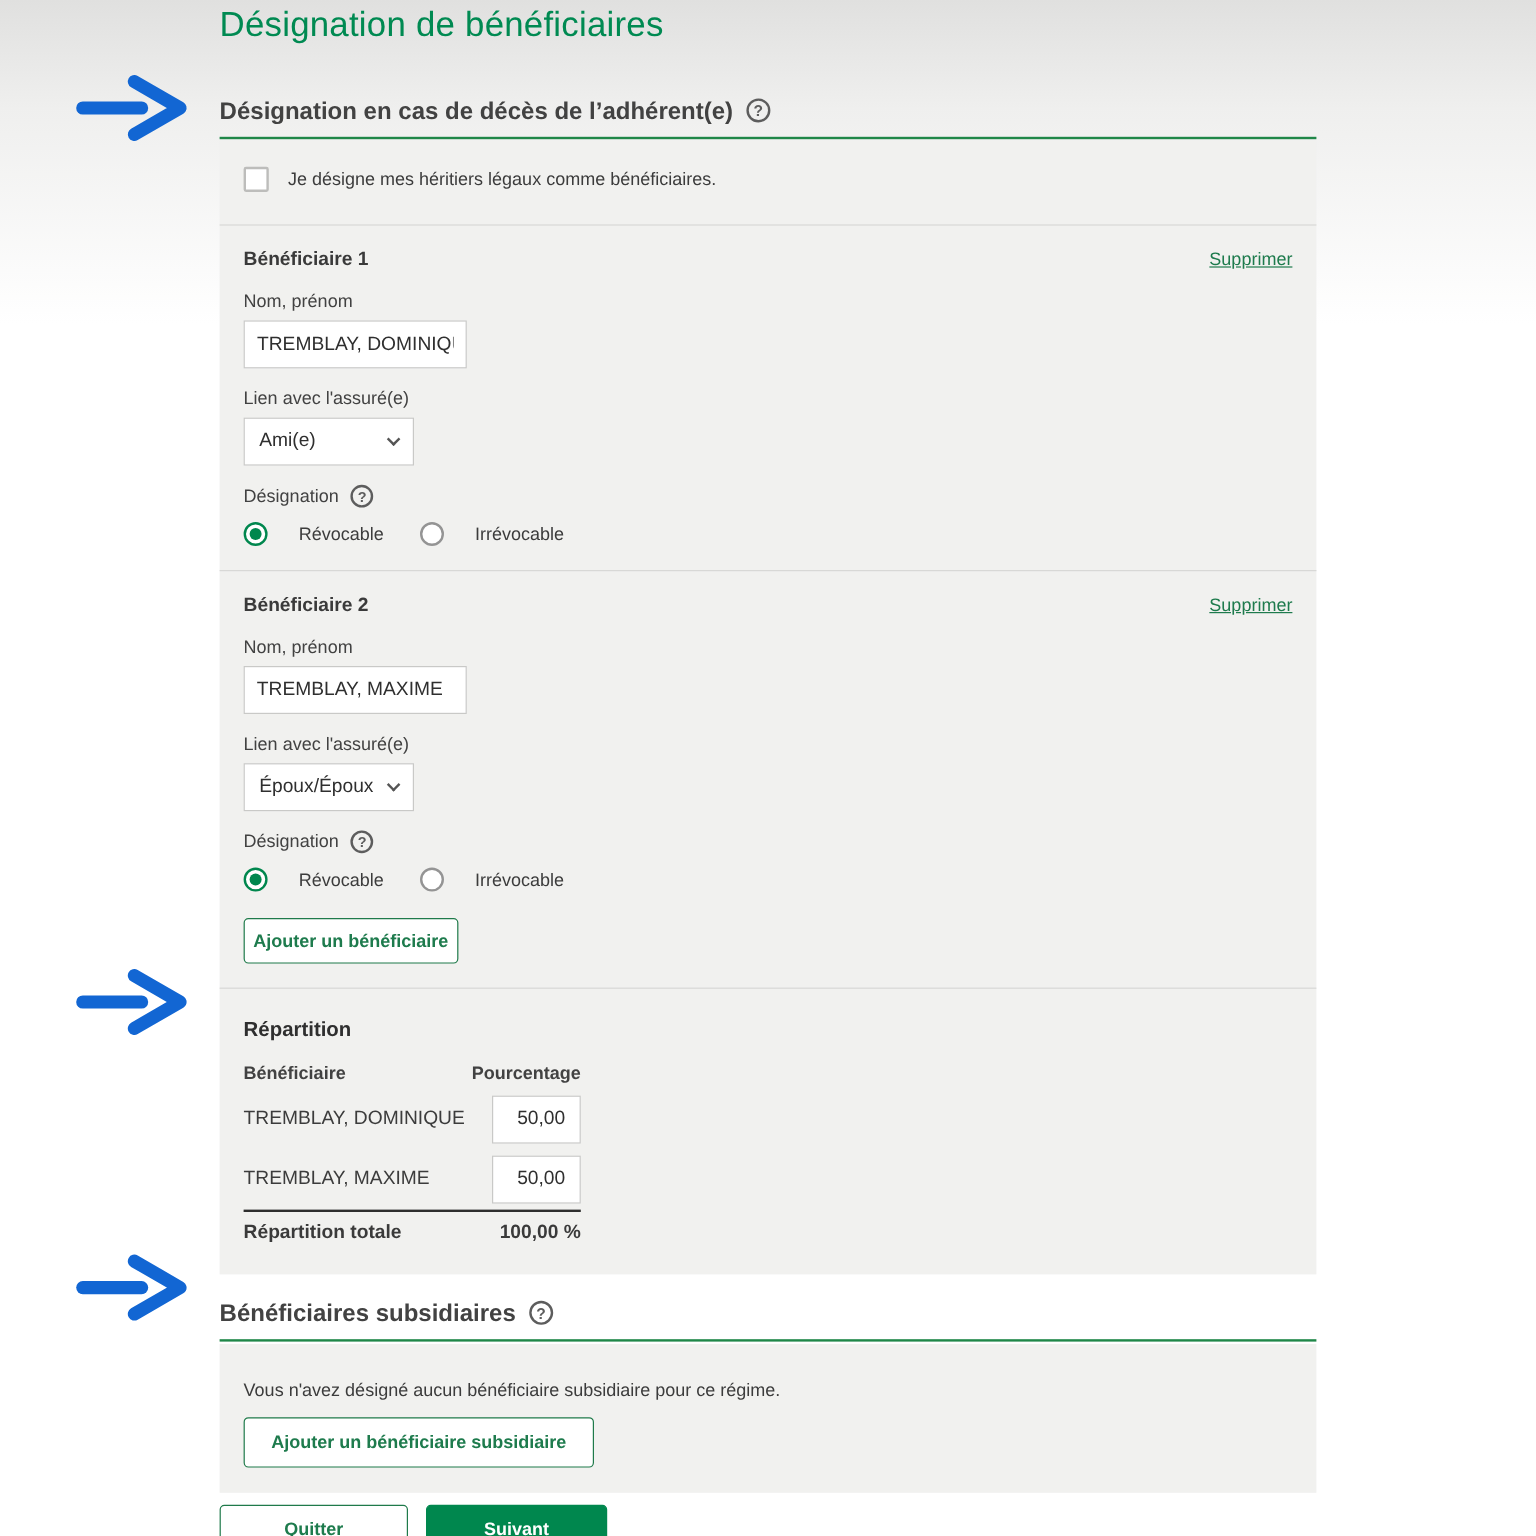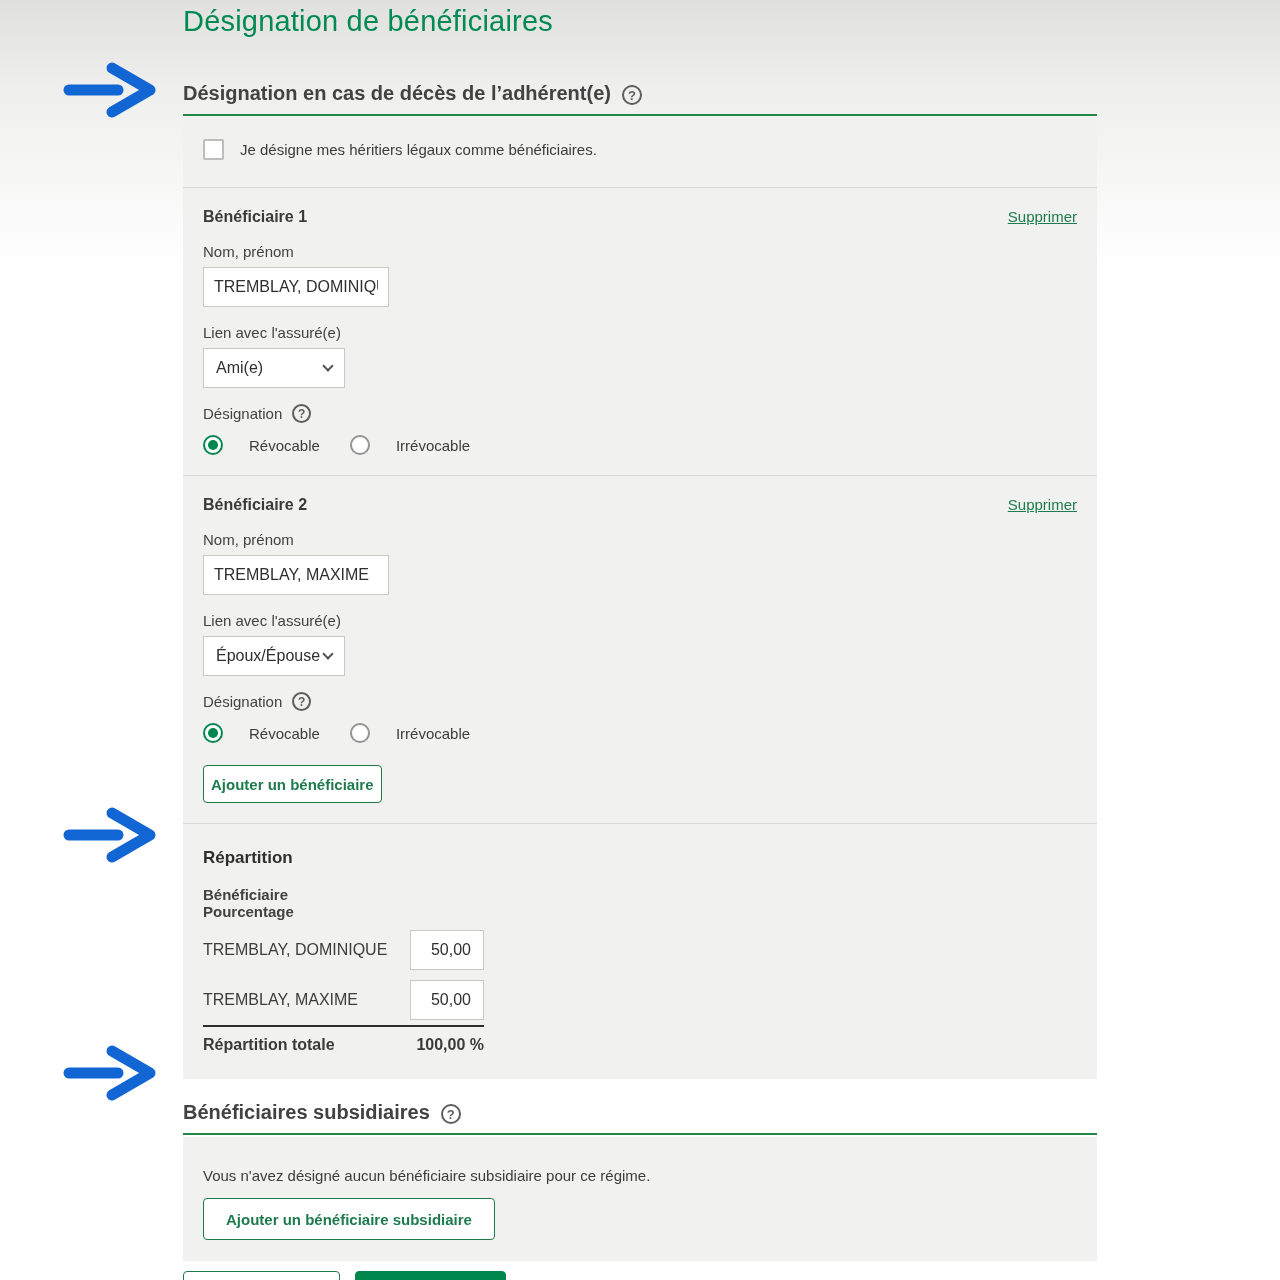--- a/index.html
+++ b/index.html
@@ -20,21 +20,21 @@
   .arrow.a1 { top:59px; }
   .arrow.a2 { top:804px; }
   .arrow.a3 { top:1042px; }
   .arrow line, .arrow polyline {
     fill:none; stroke:#1266d3; stroke-width:11;
     stroke-linecap:round; stroke-linejoin:round;
   }
 
   h1.title { padding-top:4px; font-size:29px; line-height:34px; font-weight:500; color:#008a52; letter-spacing:0.2px; }
 
-  .sec-head { display:flex; align-items:flex-end; gap:11px; margin-top:44px; }
+  .sec-head { display:flex; align-items:flex-start; gap:11px; margin-top:44px; }
   .sec-head.second { margin-top:22px; }
   .sec-head h2 { font-size:20px; line-height:23px; font-weight:bold; color:#424242; }
   .green-rule { height:2px; background:#1f8748; margin-top:9px; }
 
   .help {
     flex:0 0 auto; width:20px; height:20px; border-radius:50%;
     border:2px solid #5d5d5d; color:#5d5d5d;
     display:inline-flex; align-items:center; justify-content:center;
     font-size:13px; font-weight:bold; line-height:1; cursor:pointer;
   }
@@ -92,21 +92,21 @@
     font-size:15px; font-weight:bold; border-radius:4px; cursor:pointer;
   }
   .btn.outline { background:#fff; border:1px solid #1f7a4a; color:#1e7b4d; }
   .btn.fill { background:#00874e; border:1px solid #00874e; color:#fff; }
   .add-btn { margin-top:22px; height:38px; padding:0 7px; }
 
   
   .rsec { padding:24px 20px 25px 20px; }
   .rsec h3 { font-size:17px; font-weight:bold; color:#2f2f2f; }
   .rtable { width:281px; margin-top:18px; }
-  .rhead { display:flex; justify-content:space-between; font-size:15px; font-weight:bold; color:#424242;flex-direction:column; }
+  .rhead { display:flex; justify-content:space-between; font-size:15px; font-weight:bold; color:#424242; }
   .rrow { display:flex; justify-content:space-between; align-items:center; margin-top:10px; }
   .rrow .rname { font-size:16px; color:#3c3c3c; }
   .pct-input { width:74px; text-align:right; padding:0 12px; margin-top:0; }
   .rtotal-line { height:2px; background:#2e2e2e; margin-top:5px; }
   .rtotal { display:flex; justify-content:space-between; padding-top:9px; font-size:16px; font-weight:bold; color:#3a3a3a; }
 
   
   .panel.single { margin-top:2px; background:#f1f1ef; padding:30px 24px 21px 20px; }
   .panel.single p { font-size:15px; color:#3c3c3c; }
   .sub-btn { margin-top:14px; height:42px; padding:0 22px; }
@@ -181,21 +181,21 @@
 
       <section class="psec">
         <div class="bhead">
           <h3>Bénéficiaire 2</h3>
           <a class="link">Supprimer</a>
         </div>
         <div class="flabel">Nom, prénom</div>
         <input class="tinput name-input" type="text" value="TREMBLAY, MAXIME" style="">
         <div class="flabel">Lien avec l'assuré(e)</div>
         <div class="select">
-          <span class="sel-val">Époux/Épouse</span>
+          <span class="sel-val">Époux/Époux</span>
           <span class="chev"></span>
         </div>
         <div class="desig-row">
           <span class="flabel">Désignation</span>
           <span class="help small">?</span>
         </div>
         <div class="radio-row">
           <span class="radio-opt">
             <span class="radio selected"></span>
             <span class="radio-label">Révocable</span>

